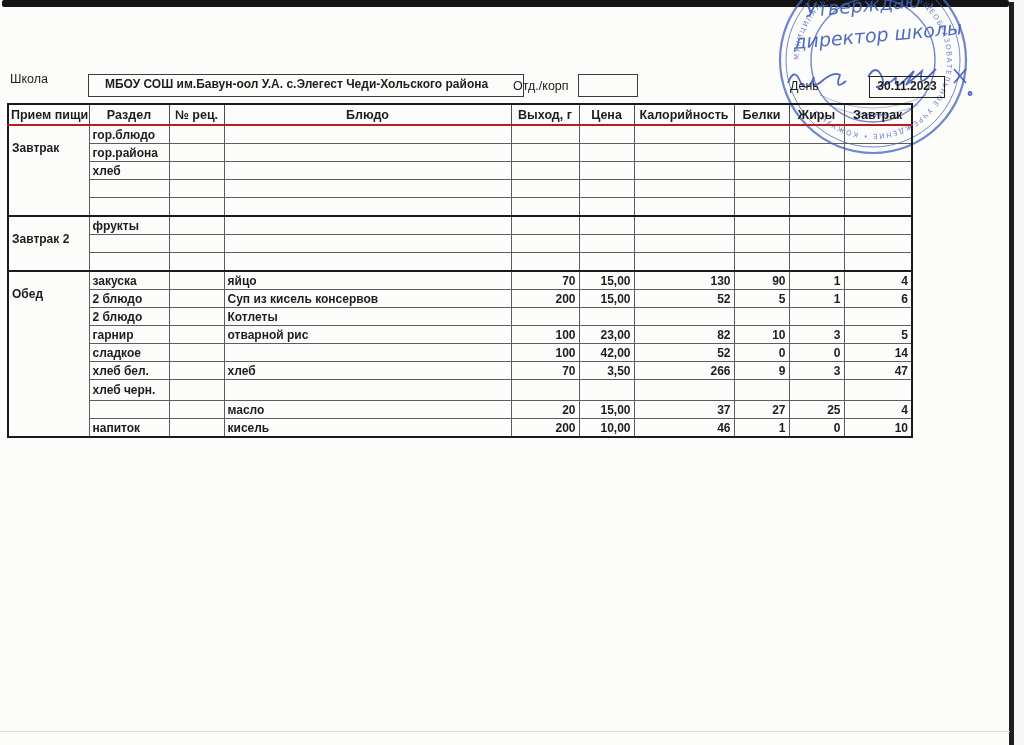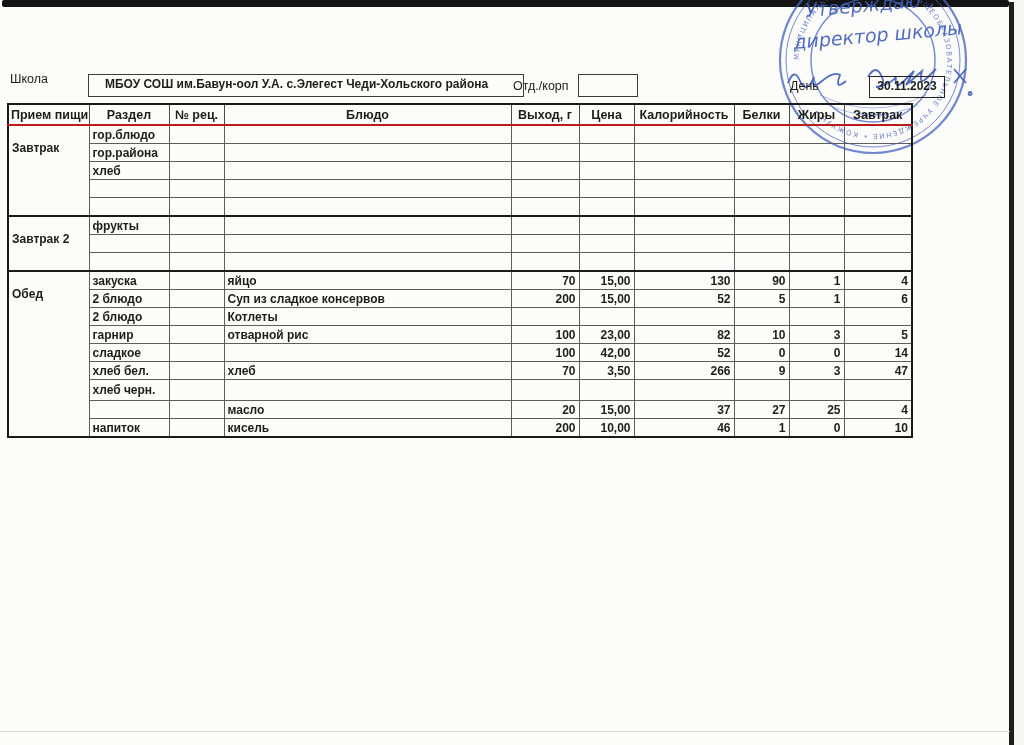--- a/index.html
+++ b/index.html
@@ -219,21 +219,21 @@
           <td class="num">70</td>
           <td class="num">15,00</td>
           <td class="num">130</td>
           <td class="num">90</td>
           <td class="num">1</td>
           <td class="num">4</td>
         </tr>
         <tr>
           <td>2 блюдо</td>
           <td></td>
-          <td>Суп из сладкое консервов</td>
+          <td>Суп из кисель консервов</td>
           <td class="num">200</td>
           <td class="num">15,00</td>
           <td class="num">52</td>
           <td class="num">5</td>
           <td class="num">1</td>
           <td class="num">6</td>
         </tr>
         <tr>
           <td>2 блюдо</td>
           <td></td>

